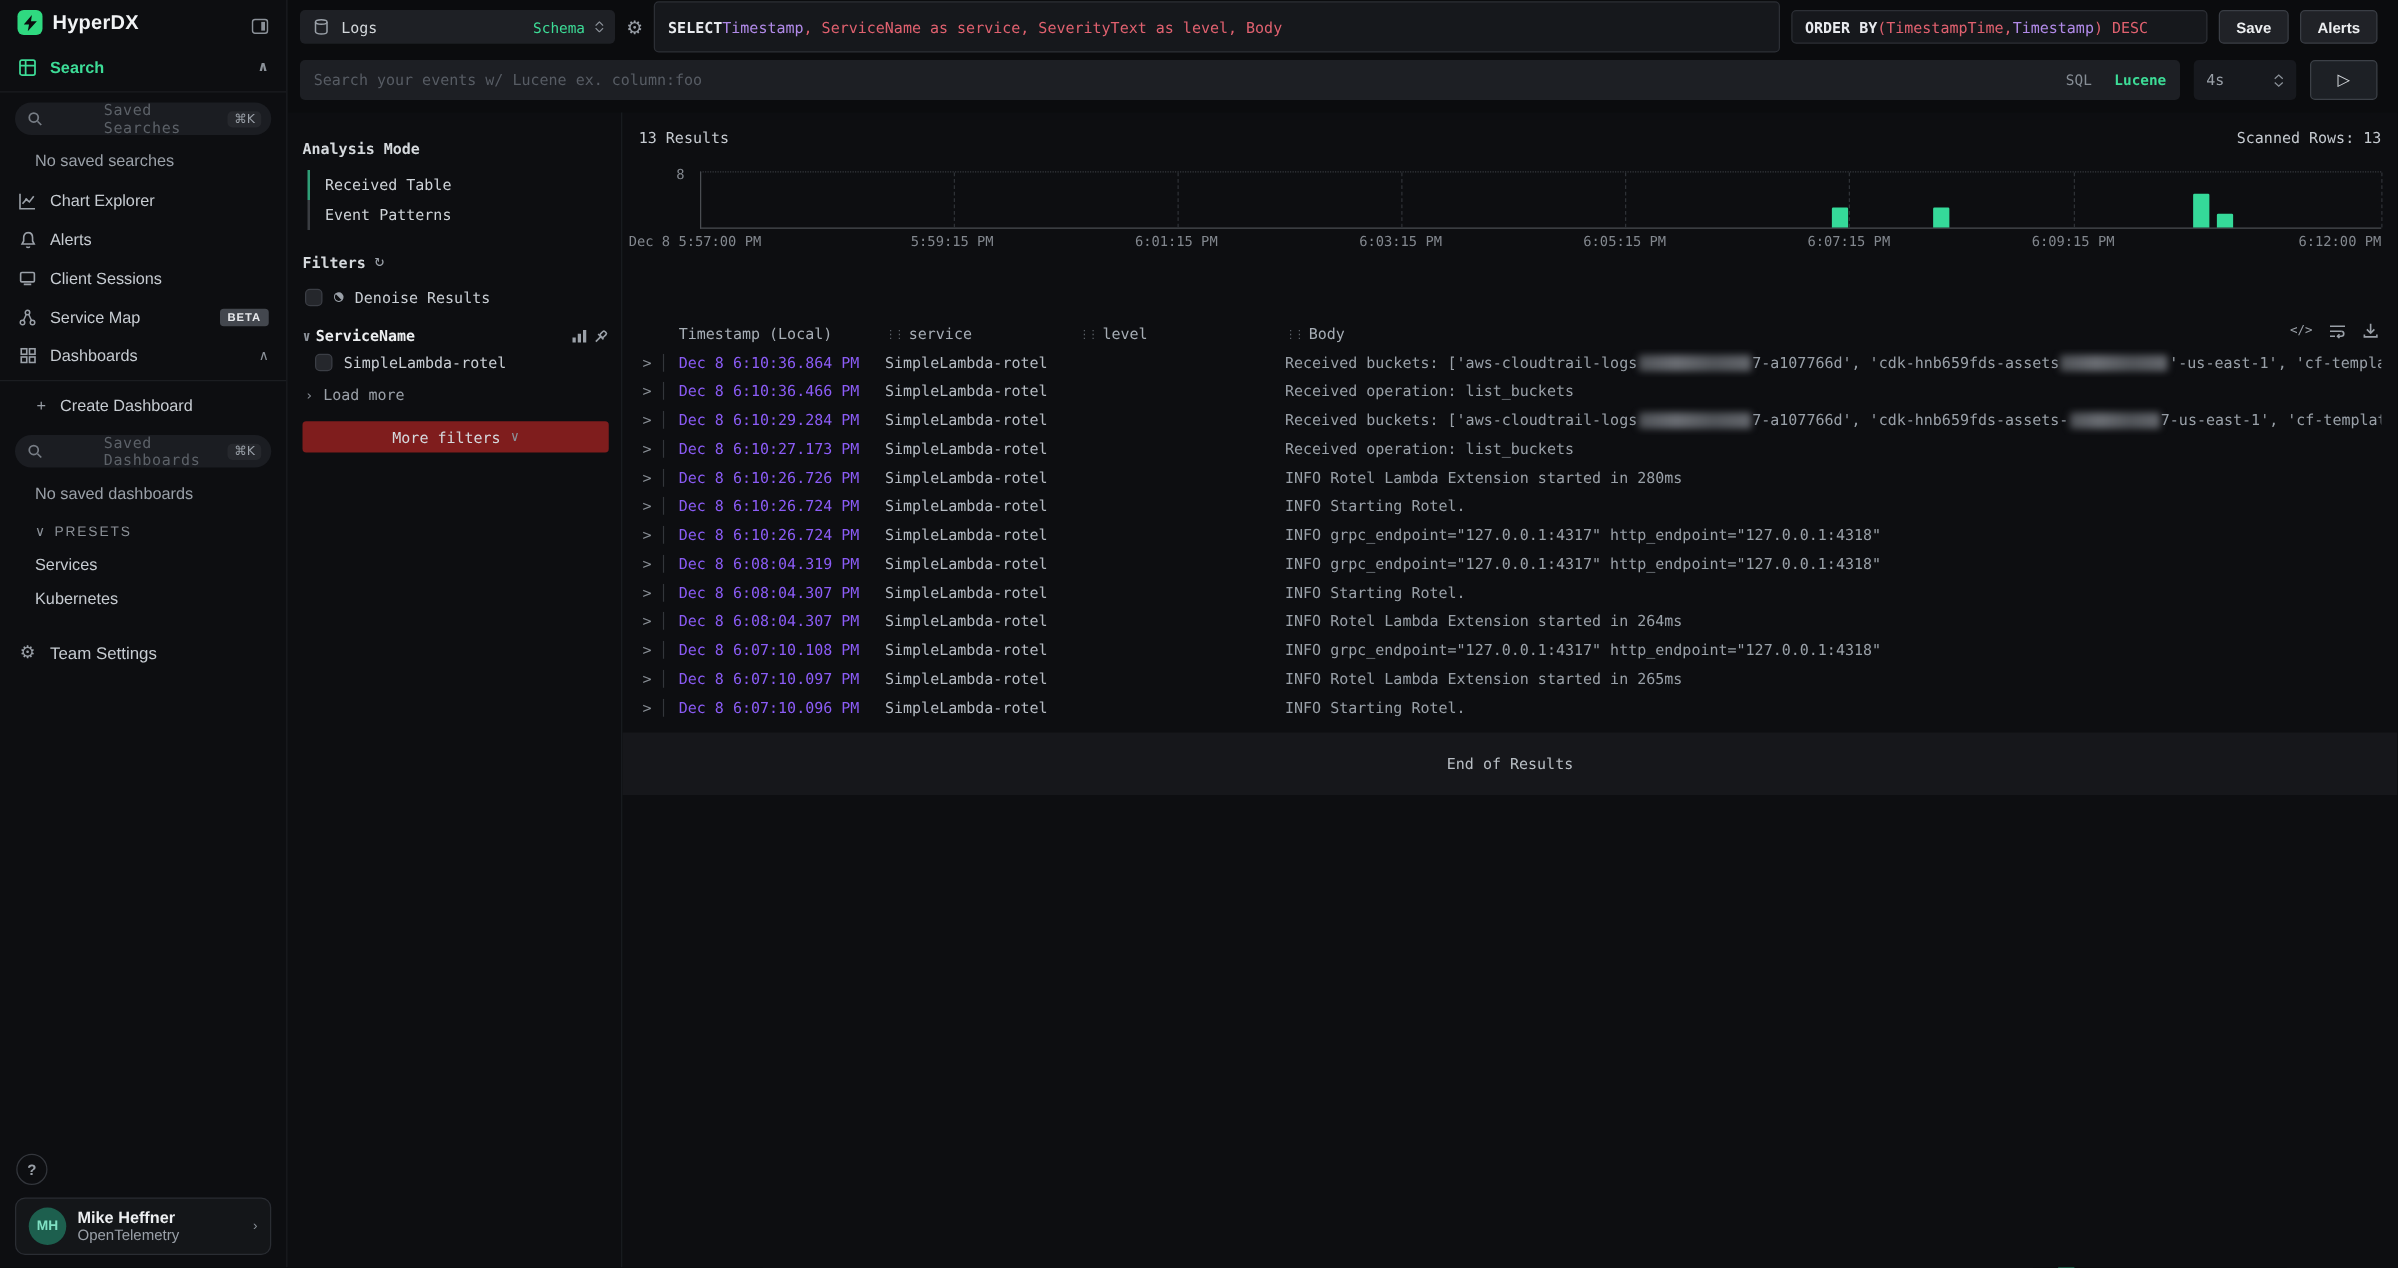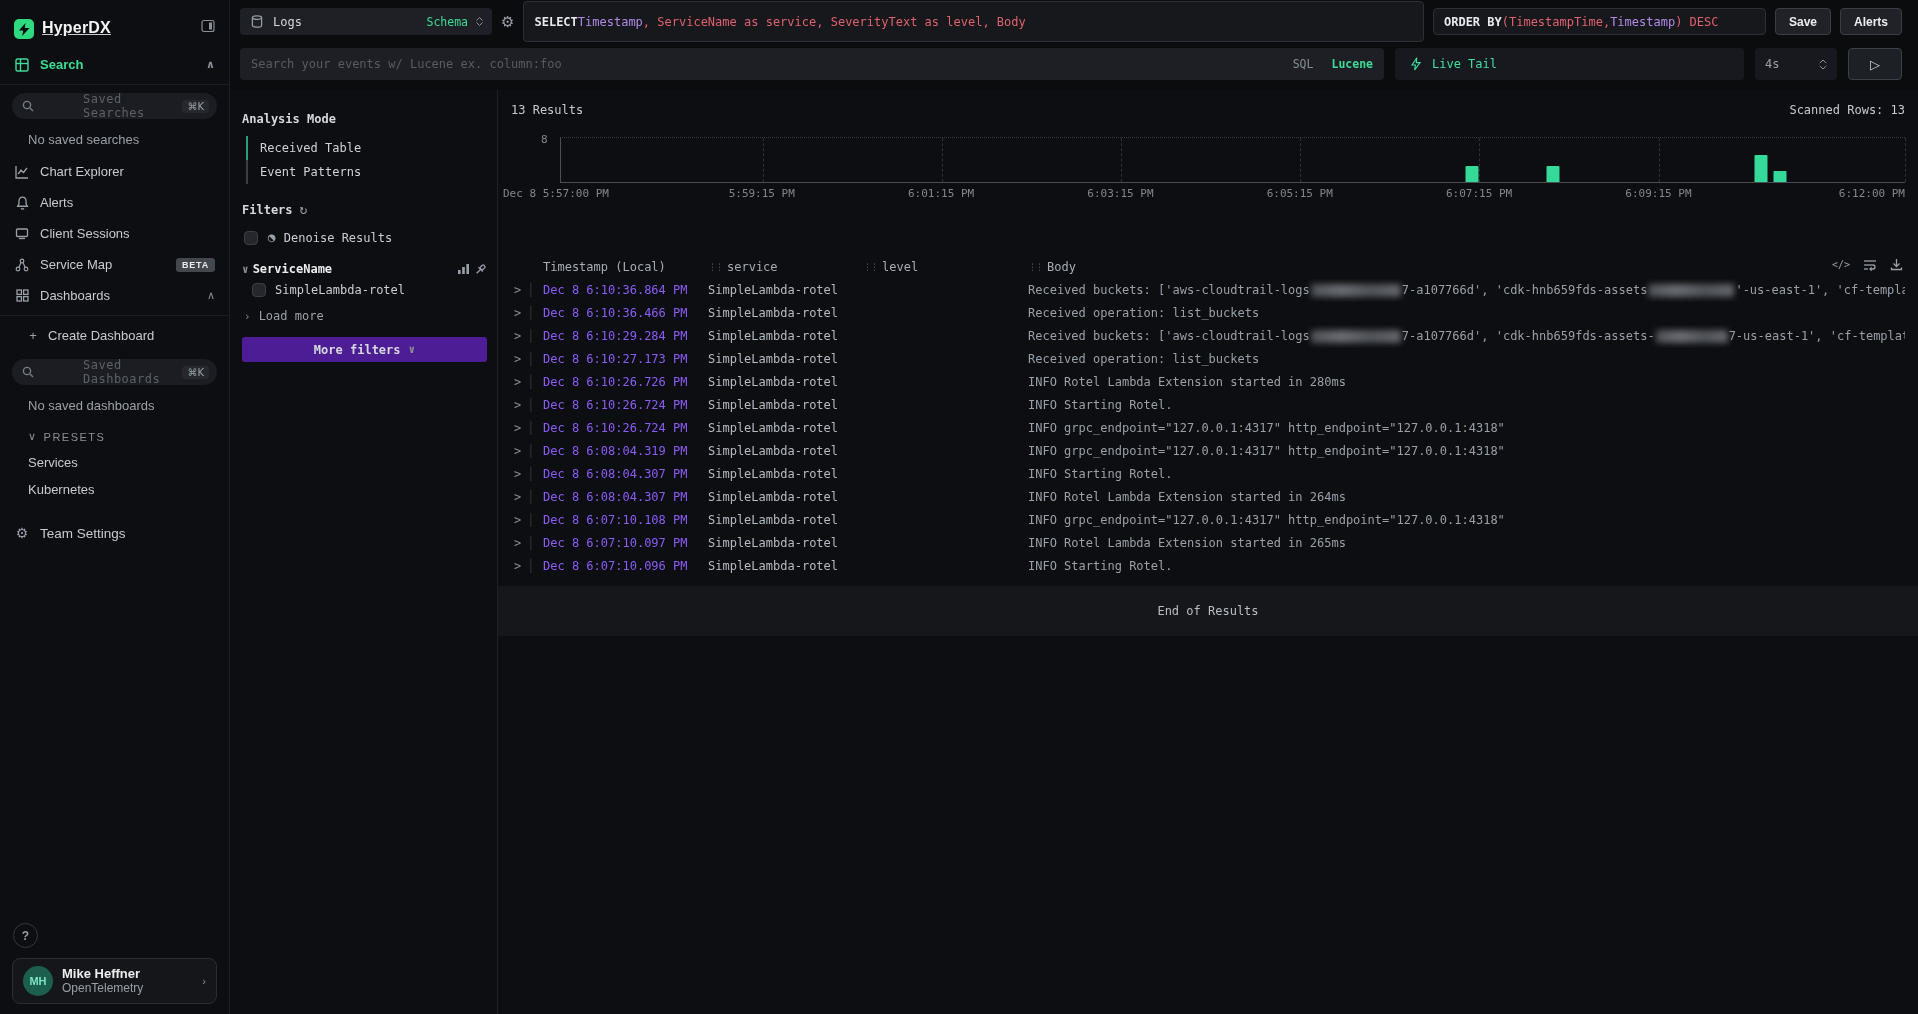--- a/index.html
+++ b/index.html
@@ -3,21 +3,21 @@
 <meta charset="utf-8">
 <style>
   * { margin:0; padding:0; box-sizing:border-box; }
   html,body { width:1918px; height:1014px; overflow:hidden; background:#0b0c0e; }
   body { font-family:"DejaVu Sans Mono", monospace; font-size:12px; color:#c6cbd1; }
   .app { display:flex; width:1918px; height:1014px; }
 
   
   .sidebar { width:230px; height:100%; background:#0d0e11; border-right:1px solid #1b1d21;
              display:flex; flex-direction:column; position:relative; font-family:"Liberation Sans","DejaVu Sans",sans-serif; }
-  .logo-row { display:flex; align-items:flex-start; padding:19px 14px 10px 14px;text-decoration:underline; }
+  .logo-row { display:flex; align-items:flex-end; padding:8px 14px 10px 14px; }
   .logo-mark { width:20px; height:20px; border-radius:5px; background:#2fd980; display:inline-flex; align-items:center; justify-content:center; margin-right:8px; }
   .brand { font-weight:bold; font-size:16px; color:#f1f3f5; letter-spacing:.2px; flex:1; }
   .collapse-btn { color:#8b9199; cursor:pointer; display:flex; }
   .side-item { display:flex; align-items:center; gap:10px; padding:8px 14px; font-size:13px; color:#c6cbd1; cursor:pointer; }
   .side-item .lbl { flex:1; }
   .side-item.active { color:#3ddc97; font-weight:bold; }
   .side-item.active .lbl { color:#3ddc97; }
   .side-sec { border-bottom:1px solid #1b1d21; padding-bottom:4px; }
   .icon { display:inline-flex; align-items:center; justify-content:center; width:16px; }
   .chev { color:#8b9199; font-size:11px; }
@@ -75,22 +75,22 @@
   .mode-item { margin-left:4px; border-left:2px solid #3a3d42; padding:5px 0 5px 12px; color:#ced3d8; font-size:12px; cursor:pointer; }
   .mode-item.active { border-left-color:#2f9e77; }
   .modes { margin:10px 0 18px 0; }
   .f-row { display:flex; align-items:center; gap:9px; padding:7px 2px; color:#c9ced4; cursor:pointer; }
   .checkbox { width:14px; height:14px; border-radius:4px; background:#25272c; border:1px solid #3b3e45; flex:none; cursor:pointer; }
   .denoise-glyph { color:#9aa0a8; display:inline-block; transform:rotate(-45deg); font-size:13px; }
   .group-hd { display:flex; align-items:center; gap:4px; margin-top:10px; color:#eceef0; font-weight:bold; cursor:pointer; }
   .group-hd .sp { flex:1; }
   .gh-ic { color:#9aa0a8; display:inline-flex; cursor:pointer; }
   .loadmore { display:flex; gap:8px; align-items:center; color:#9aa0a8; padding:5px 2px 8px 2px; cursor:pointer; }
-  .morefilters { margin-top:6px; width:100%; height:25px; background:#4c1d95; border:none; border-radius:3px; color:#d6dade;
-                 font-weight:bold; font-family:"DejaVu Sans Mono",monospace; font-size:12px; display:flex; align-items:center; justify-content:center; gap:8px; cursor:pointer; }
+  .morefilters { margin-top:6px; width:100%; height:25px; background:#7f1d1d; border:none; border-radius:3px; color:#d6dade;
+                 font-weight:normal; font-family:"DejaVu Sans Mono",monospace; font-size:12px; display:flex; align-items:center; justify-content:center; gap:8px; cursor:pointer; }
 
   
   .main { flex:1; min-width:0; padding:13px 13px 0 13px; position:relative; background:#0d0e11; }
   .res-head { display:flex; justify-content:space-between; color:#c6cbd1; }
   .chart { position:relative; margin-top:20px; padding-left:49px; }
   .chart-ylabel { position:absolute; left:30px; top:-4px; font-size:11px; color:#82878e; }
   .plot { position:relative; height:46px; border-top:1px dotted #36393e; border-bottom:1px solid #4a4d52; border-left:1px solid #4a4d52; }
   .gridline { position:absolute; top:0; bottom:0; width:0; border-left:1px dashed #2e3136; }
   .bar { position:absolute; bottom:0; width:13px; background:#35d999; transform:translateX(-50%); border-radius:1px 1px 0 0; }
   .xlabels { position:relative; height:16px; margin-top:4px; }
@@ -297,28 +297,20 @@
         <button class="tbtn">Alerts</button>
       </div>
       <div class="tb-row2">
         <div class="searchbox">
           <span class="ph">Search your events w/ Lucene ex. column:foo</span>
           <span class="lang">
             <span class="sql">SQL</span>
             <span class="bar">|</span>
             <span class="lucene">Lucene</span>
           </span>
-        </div>
-        <div class="livetail">
-          <span class="icon">
-            <svg width="10" height="14" viewBox="0 0 10 14" fill="none" stroke="#41e0a3" stroke-width="1.1">
-                <polygon points="5.8,0.8 1,8 4.4,8 3.6,13 9,5.6 5.2,5.6"></polygon>
-              </svg>
-          </span>
-          <span>Live Tail</span>
         </div>
         <div class="interval">
           <span class="v">4s</span>
           <span class="updown">
             <svg width="8" height="5" viewBox="0 0 8 5" fill="none" stroke="#8b9199">
                 <polyline points="0.8,4 4,1 7.2,4"></polyline>
               </svg>
             <svg width="8" height="5" viewBox="0 0 8 5" fill="none" stroke="#8b9199">
                 <polyline points="0.8,1 4,4 7.2,1"></polyline>
               </svg>

